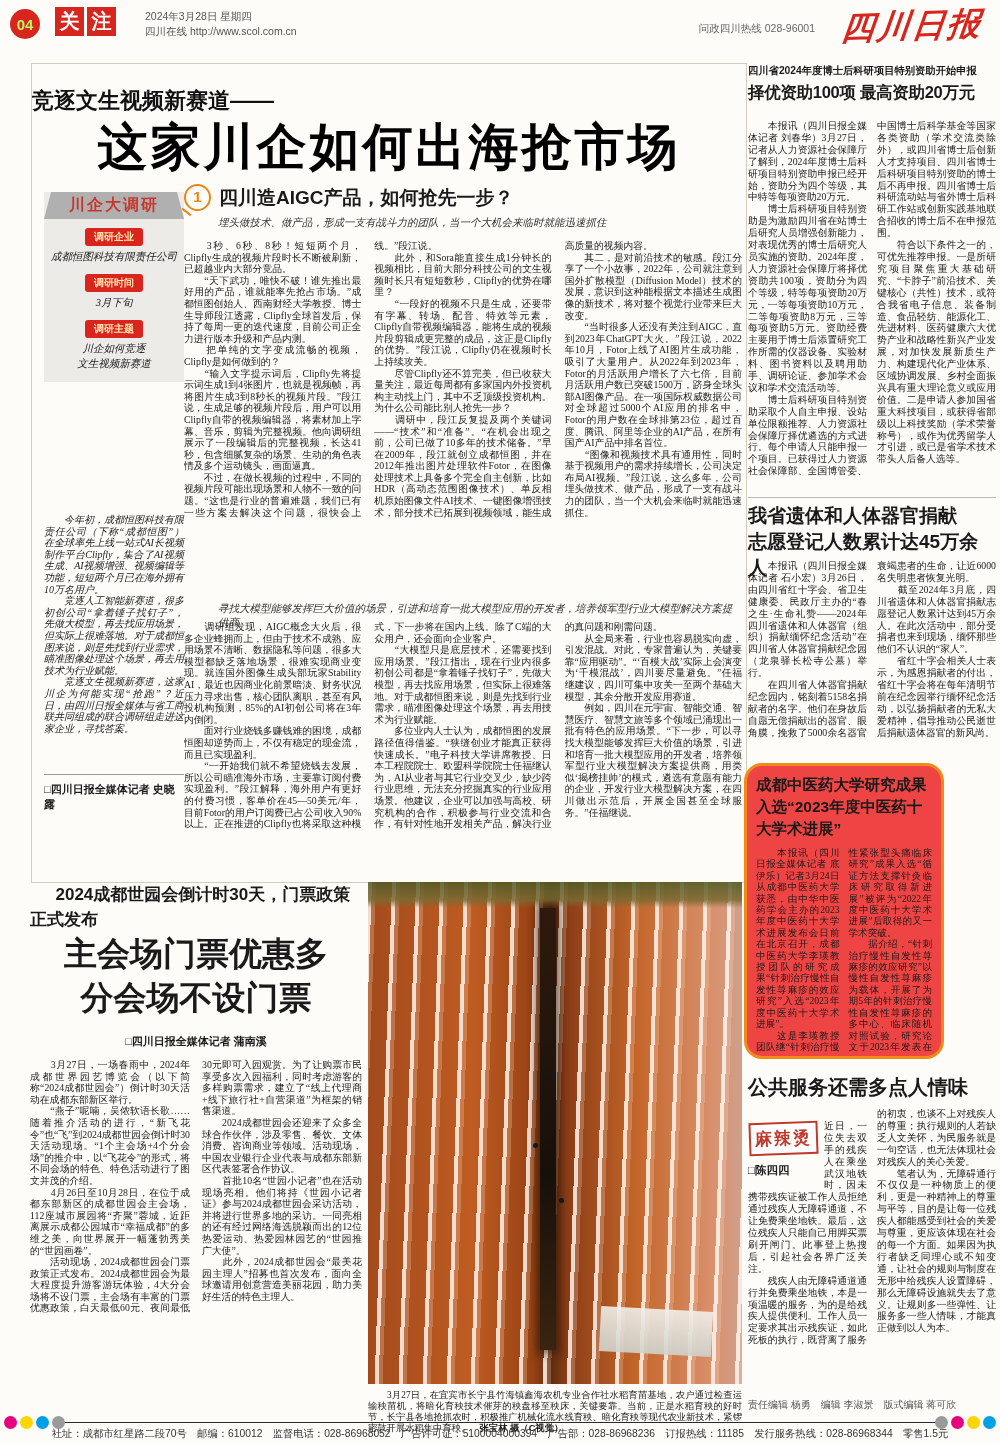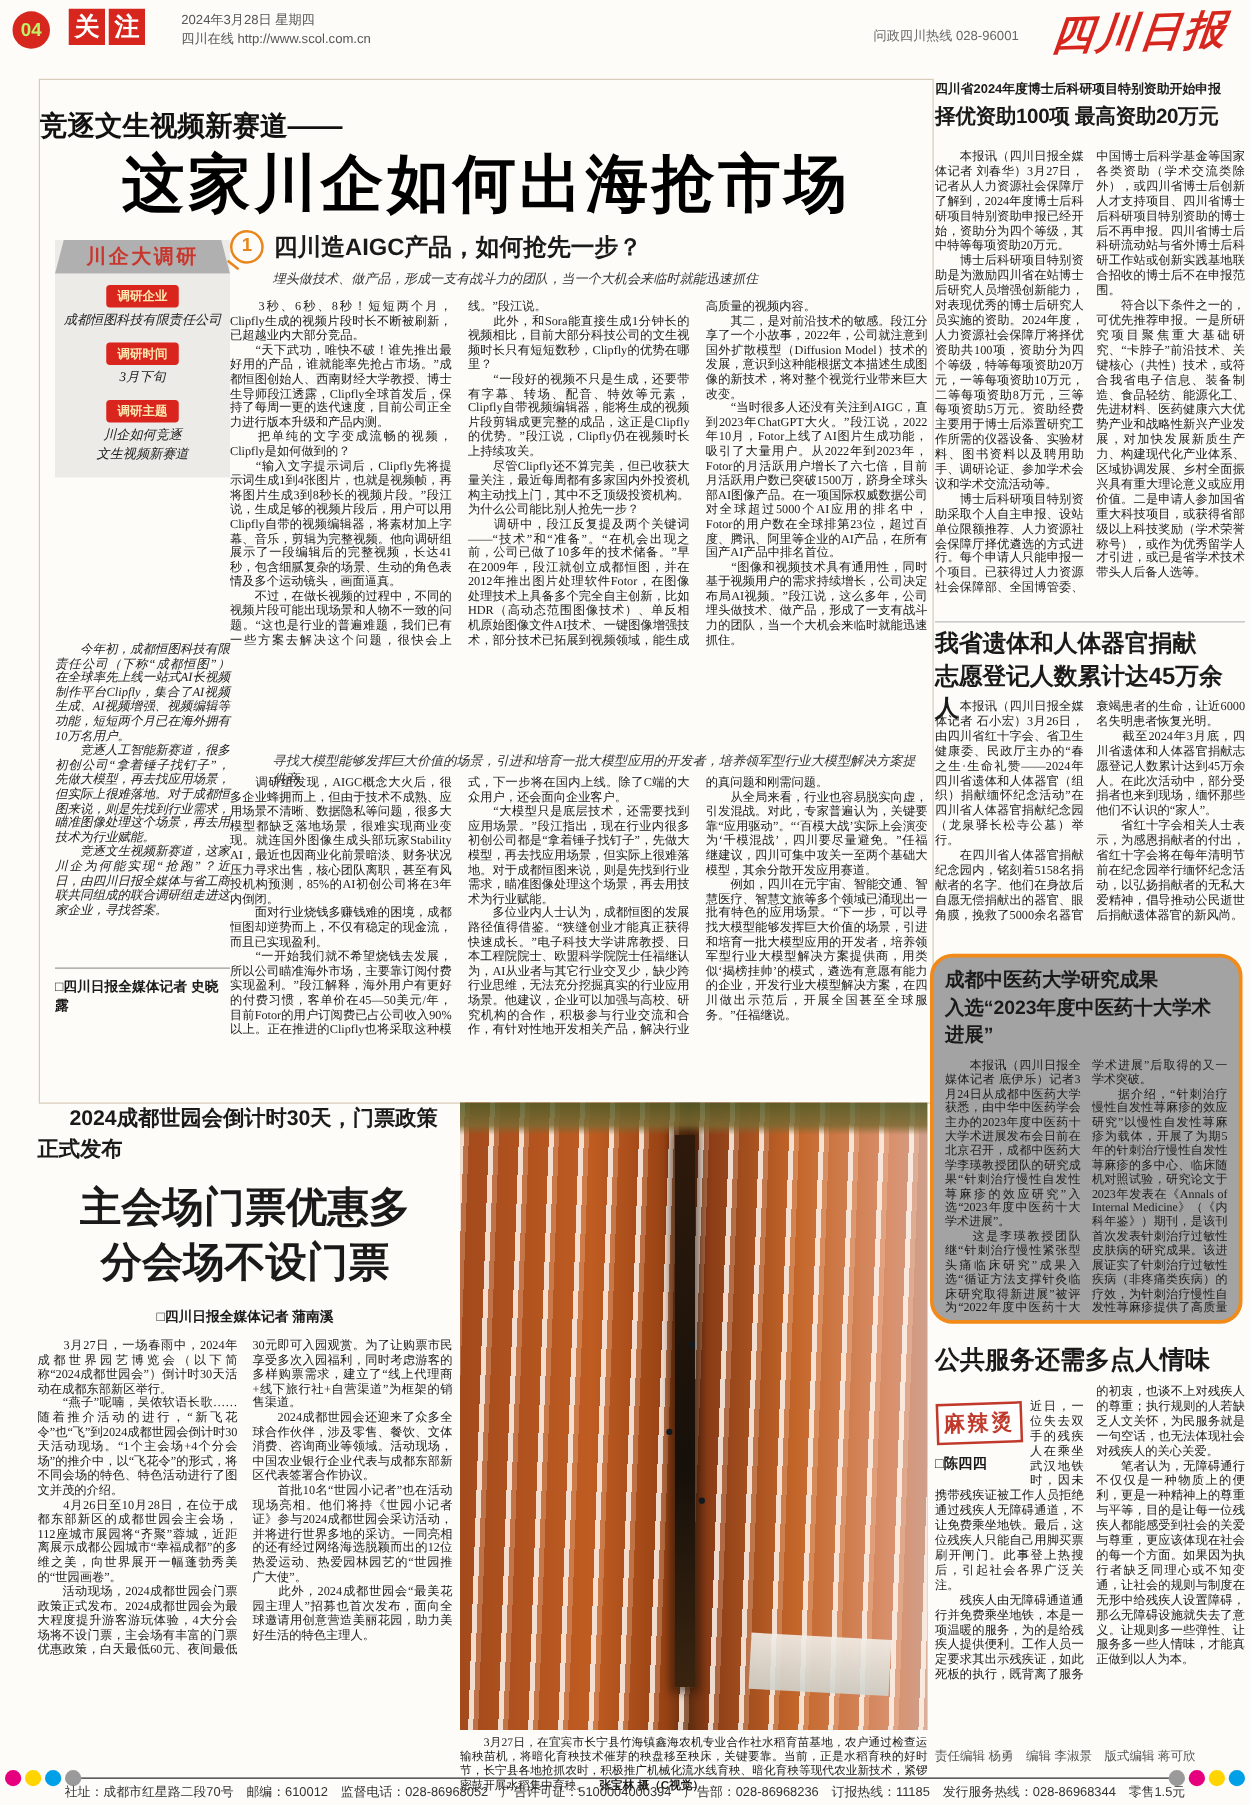--- a/index.html
+++ b/index.html
@@ -55,36 +55,36 @@
   .a1kicker{position:absolute;left:0;top:4px;width:248px;font:bold 10.3px "Liberation Sans",sans-serif;white-space:nowrap;}
   .a1title{position:absolute;left:0;top:22px;width:248px;font:bold 16.5px "Liberation Sans",sans-serif;
       letter-spacing:-.3px;white-space:nowrap;}
   .a1body{position:absolute;left:0;top:60px;width:248px;height:372px;}
   .colbody{column-count:2;column-gap:10px;font-size:9.8px;line-height:11.9px;text-align:justify;
       white-space:pre-line;overflow:hidden;height:100%;}
   .rule{position:absolute;left:0;width:248px;border-top:1px solid #bbb;}
   .a2title{position:absolute;left:0;top:443px;width:248px;font:bold 19px "Liberation Sans",sans-serif;
       line-height:26px;white-space:pre-line;}
   .a2body{position:absolute;left:0;top:500px;width:248px;height:198px;}
-  .obox{position:absolute;left:-4px;top:703px;width:250px;height:296px;border:3.5px solid #f28a19;
-      border-radius:18px;background:#a3a3a3;box-sizing:border-box;padding:8px 9px;}
+  .obox{position:absolute;left:-4px;top:703px;width:200px;height:296px;border:3.5px solid #f28a19;
+      border-radius:18px;background:#ef4444;box-sizing:border-box;padding:8px 9px;}
   .oboxtitle{font:bold 15.5px "Liberation Sans",sans-serif;line-height:22px;white-space:pre-line;}
   .oboxbody{margin-top:7px;height:212px;column-count:2;column-gap:9px;font-size:9.6px;line-height:11.4px;
       text-align:justify;white-space:pre-line;overflow:hidden;}
   .optitle{position:absolute;left:0;top:1014px;width:248px;font:bold 20px "Liberation Sans",sans-serif;}
   .opbody{position:absolute;left:0;top:1048px;width:248px;height:282px;}
   .stampwrap{float:left;width:70px;margin:2px 6px 4px 0;text-align:center;}
   .stamp{display:inline-block;border:2px solid #c0392b;color:#c0392b;background:#fff;
       font:bold 17px "Liberation Serif",serif;letter-spacing:2px;padding:3px 4px;transform:rotate(-2deg);}
   .opauthor{margin-top:8px;font:bold 11.5px "Liberation Sans",sans-serif;text-align:left;}
   .editors{position:absolute;left:0;top:1338px;width:248px;font:10px "Liberation Sans",sans-serif;color:#555;}
   
   .expo{position:absolute;left:30px;top:882px;width:332px;}
   .exkicker{font:bold 17px "Liberation Sans",sans-serif;line-height:25px;text-indent:1.5em;}
-  .extitle{margin-top:12px;text-align:center;font:bold 33px "Liberation Sans",sans-serif;
+  .extitle{text-align:center;font:bold 33px "Liberation Sans",sans-serif;
       line-height:44px;white-space:pre-line;}
   .exbyline{margin-top:14px;font:bold 11px "Liberation Sans",sans-serif;text-align:center;}
   .exbody{margin-top:10px;height:336px;column-count:2;column-gap:12px;font-size:9.8px;line-height:11.6px;
       text-align:justify;white-space:pre-line;overflow:hidden;}
   
   .photo{position:absolute;left:368px;top:882px;width:374px;height:502px;overflow:hidden;
      background:linear-gradient(90deg,#a34a1c 0%,#bf5c22 28%,#984214 44%,#5e2d10 49%,#8a3c16 53%,#c4662a 72%,#d9906c 92%,#cfa08c 100%);}
   .photo .rows{position:absolute;inset:0;
      background:repeating-linear-gradient(92deg,rgba(255,246,238,.85) 0 4px,rgba(255,224,200,.25) 4px 8px,rgba(0,0,0,0) 8px 24px);}
   .photo .topband{position:absolute;left:0;top:0;width:100%;height:26px;

